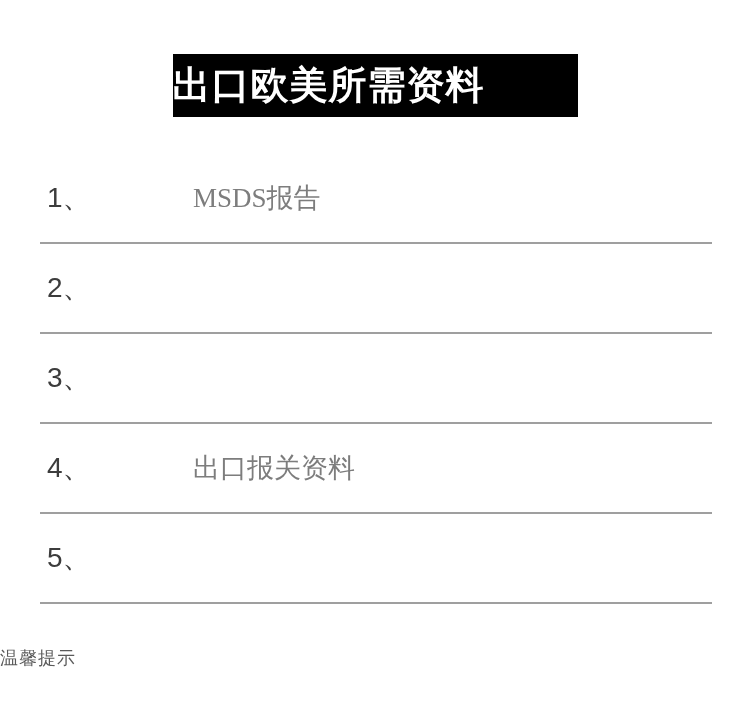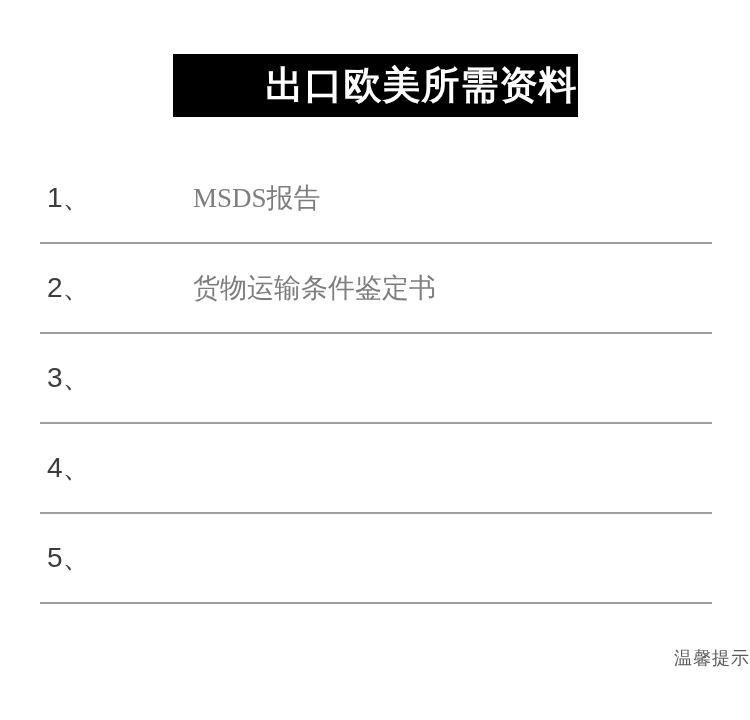--- a/index.html
+++ b/index.html
@@ -11,21 +11,21 @@
     position: relative;
     overflow: hidden;
   }
   .banner {
     width: 405px;
     height: 63px;
     margin: 54px auto 0 auto;
     background: #000000;
     display: flex;
     align-items: center;
-    justify-content: flex-end;
+    justify-content: flex-start;
   }
   .banner-title {
     color: #ffffff;
     font-size: 38px;
     font-weight: bold;
     letter-spacing: 1px;
     white-space: nowrap;
   }
   .list {
     margin-top: 37px;
@@ -46,21 +46,21 @@
     flex: 0 0 auto;
   }
   .row-text {
     font-size: 27px;
     color: #7d7d7d;
     white-space: nowrap;
     font-family: Liberation Serif, serif;
   }
   .footer-note {
     margin-top: 42px;
-    text-align: right;
+    text-align: left;
     font-size: 18px;
     color: #5a5a5a;
     letter-spacing: 1px;
   }
 </style>
 </head>
 <body>
 
 <div class="banner">
   <div class="banner-title">出口欧美所需资料</div>
@@ -68,29 +68,29 @@
 
 <div class="list">
 
   <div class="row">
     <span class="row-num">1、</span>
     <span class="row-text">MSDS报告</span>
   </div>
 
   <div class="row">
     <span class="row-num">2、</span>
-    <span class="row-text">货物运输条件鉴定书</span>
   </div>
 
   <div class="row">
     <span class="row-num">3、</span>
   </div>
 
   <div class="row">
     <span class="row-num">4、</span>
+    <span class="row-text">出口报关资料</span>
   </div>
 
   <div class="row">
     <span class="row-num">5、</span>
   </div>
 
 </div>
 
 <div class="footer-note">温馨提示</div>
 

